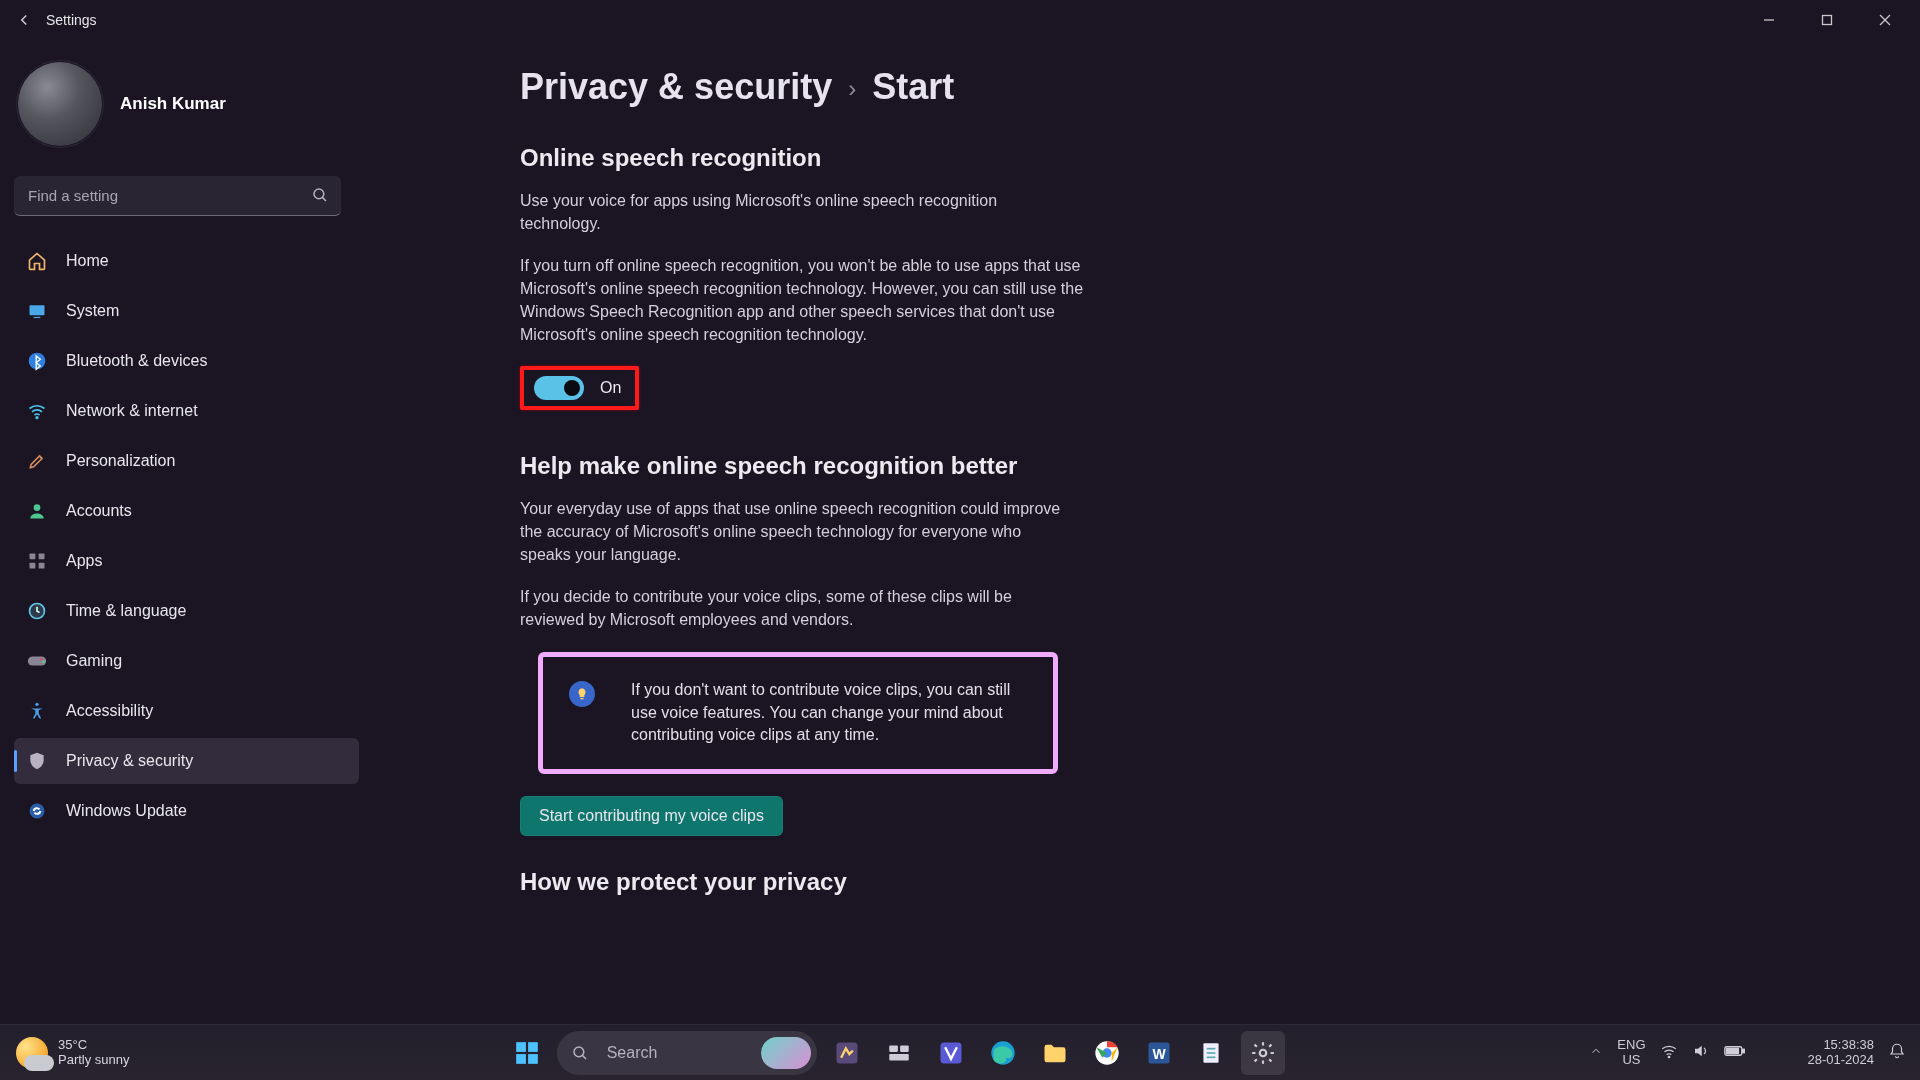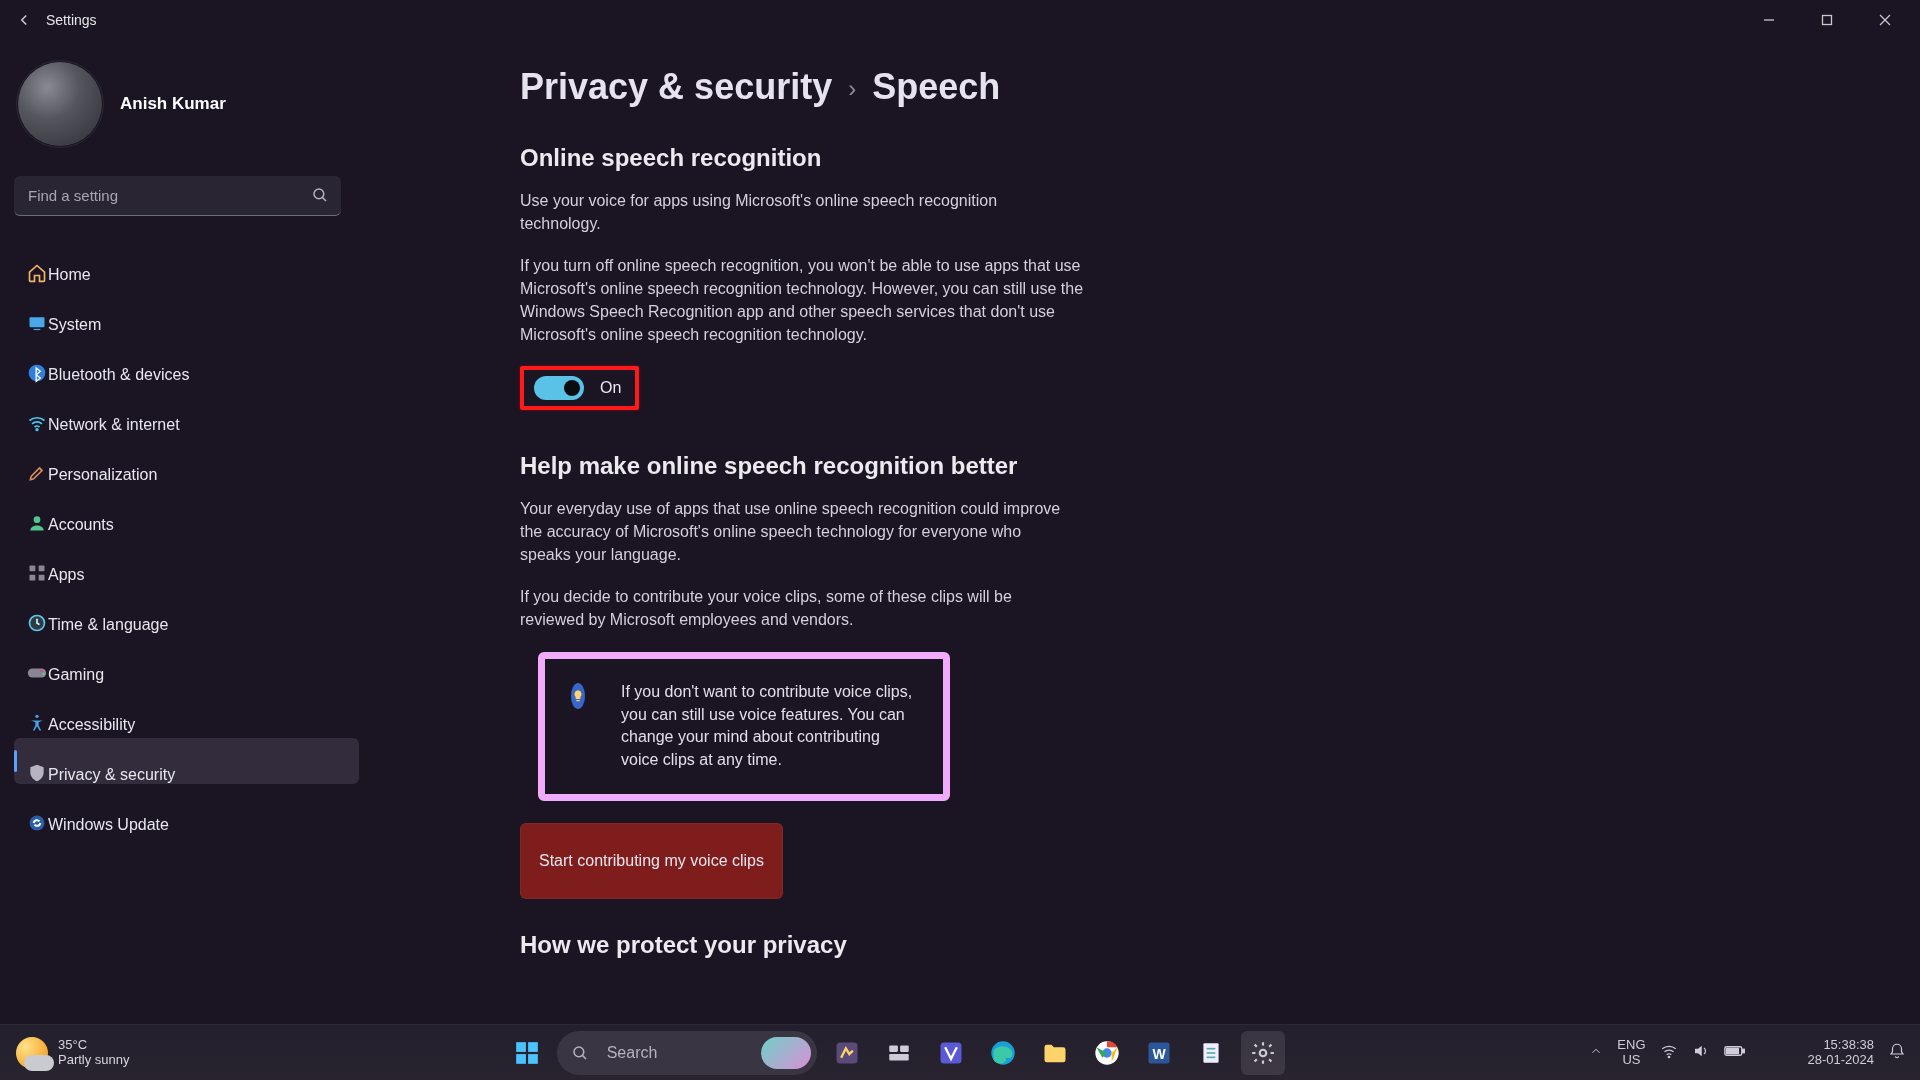--- a/index.html
+++ b/index.html
@@ -21,21 +21,21 @@
   .avatar { width: 84px; height: 84px; border-radius: 50%; background: radial-gradient(circle at 35% 30%, #8a8a94 0%, #55555e 40%, #2d2d36 100%); position: relative; }
   .avatar::after { content:""; position:absolute; inset:-2px; border-radius:50%; border:1px solid rgba(255,255,255,0.08);}
   .username { font-size: 17px; font-weight: 600; color: #fff; }
 
   .search-wrap { position: relative; width: 327px; margin-bottom: 22px; }
   .search-input { width: 100%; height: 40px; background: #2a2533; border: none; border-bottom: 1.5px solid #6f6a7a; border-radius: 6px; padding: 0 42px 0 14px; color: #ddd; font-size: 15px; outline: none; }
   .search-input::placeholder { color: #a9a4b3; }
   .search-icon { position: absolute; right: 12px; top: 10px; color: #b5b0bf; }
 
   .nav { display: flex; flex-direction: column; gap: 4px; width: 345px; }
-  .nav-item { display: flex; align-items: flex-end; height: 46px; padding: 0 10px 0 12px; border-radius: 6px; font-size: 16px; color: #e9e7ee; position: relative; }
+  .nav-item { display: flex; align-items: center; gap: 18px; height: 46px; padding: 0 10px 0 12px; border-radius: 6px; font-size: 16px; color: #e9e7ee; position: relative; }
   .nav-item.active { background: #322c3d; }
   .nav-item.active::before { content:""; position:absolute; left:0; top:12px; bottom:12px; width:3px; background:#5aa0ff; border-radius:2px; }
   .nav-item .icon { width: 22px; height: 22px; display:flex; align-items:center; justify-content:center; }
 
   
   .content { flex: 1; padding: 26px 40px 0 150px; overflow-y: auto; }
   .breadcrumb { display: flex; align-items: center; gap: 16px; margin-bottom: 36px; }
   .breadcrumb .crumb { font-size: 36px; font-weight: 600; color: #e6e3ee; }
   .breadcrumb .chevron { font-size: 24px; color: #8f8a9a; margin-top:4px; }
 
@@ -44,26 +44,26 @@
   .content .para-narrow { max-width: 555px; }
 
   .toggle-row { display: flex; align-items: center; gap: 16px; margin: 6px 0 42px 0; }
   .toggle { width: 50px; height: 24px; background: #5bc2e7; border-radius: 12px; position: relative; }
   .toggle::after { content:""; position:absolute; right:4px; top:4px; width:16px; height:16px; background:#0b0b12; border-radius:50%; }
   .toggle-label { font-size: 16px; color: #ece9f0; }
   .highlight-box { border: 4px solid #ff1a1a; padding: 6px 14px 6px 10px; display: inline-flex; align-items: center; gap: 16px; border-radius:2px; box-shadow: 0 0 3px rgba(255,0,0,0.5); }
 
   .sect { margin-bottom: 32px; }
 
-  .info-card { width: 412px; border: 7px solid #f0abfc; border-radius: 6px; padding: 22px 26px; display: flex; gap: 36px; align-items: flex-start; margin: 10px 0 22px 18px; }
+  .info-card { width: 520px; border: 5px solid #f0abfc; border-radius: 6px; padding: 22px 26px; display: flex; gap: 36px; align-items: flex-start; margin: 10px 0 22px 18px; }
   .info-card .info-icon { width:26px; height:26px; border-radius:50%; background:#3866c9; display:flex; align-items:center; justify-content:center; margin-top:2px; }
   .info-card .info-icon svg{ fill:#ffd36b; }
   .info-card p { margin: 0; max-width: 380px; color:#e2dfe8; }
 
-  .contribute-btn { margin-left: 0; display:inline-block; background:#7f1d1d; border:1px solid rgba(255,255,255,0.05); border-radius:6px; padding: 28px 18px; font-size:16px; color:#e9e6ef; }
+  .contribute-btn { margin-left: 0; display:inline-block; background:#0f766e; border:1px solid rgba(255,255,255,0.05); border-radius:6px; padding: 10px 18px; font-size:16px; color:#e9e6ef; }
 
   
   .taskbar { height: 56px; background: linear-gradient(180deg,#231f2c 0%, #28232f 100%); border-top:1px solid rgba(255,255,255,0.03); display:flex; align-items:center; }
   .taskbar .weather { display:flex; align-items:center; gap:10px; padding-left:16px; min-width:200px; }
   .taskbar .weather-icon { width:32px; height:32px; border-radius:50%; background: radial-gradient(circle at 30% 30%, #ffe28a, #f7b13c 60%, #e88f1a); position:relative; }
   .taskbar .weather-icon::after{content:"";position:absolute;bottom:-2px;left:8px;width:30px;height:16px;background:#c9cbd1;border-radius:10px;}
   .taskbar .weather-text { display:flex; flex-direction:column; line-height:1.1; font-size:13px; color:#d8d5df; }
   .taskbar .center { flex:1; display:flex; align-items:center; justify-content:center; gap:8px; }
   .taskbar .start { width:40px; height:40px; display:flex; align-items:center; justify-content:center; }
   .taskbar .search-pill { display:flex; align-items:center; background:#3a3543; border-radius:22px; height:44px; width:260px; padding:0 14px; gap:18px; color:#b6b1c0; font-size:16px; position:relative; }
@@ -234,21 +234,21 @@
           </span>
           <span>Windows Update</span>
         </div>
     </nav>
   </aside>
 
   <main class="content">
     <div class="breadcrumb">
       <span class="crumb">Privacy &amp; security</span>
       <span class="chevron">›</span>
-      <span class="crumb">Speech</span>
+      <span class="crumb">Start</span>
     </div>
 
     <div class="sect">
       <h2>Online speech recognition</h2>
       <p class="para-narrow">Use your voice for apps using Microsoft's online speech recognition technology.</p>
       <p>If you turn off online speech recognition, you won't be able to use apps that use Microsoft's online speech recognition technology.  However, you can still use the Windows Speech Recognition app and other speech services that don't use Microsoft's online speech recognition technology.</p>
       <div class="toggle-row">
         <span class="highlight-box">
           <span class="toggle"></span>
           <span class="toggle-label">On</span>

